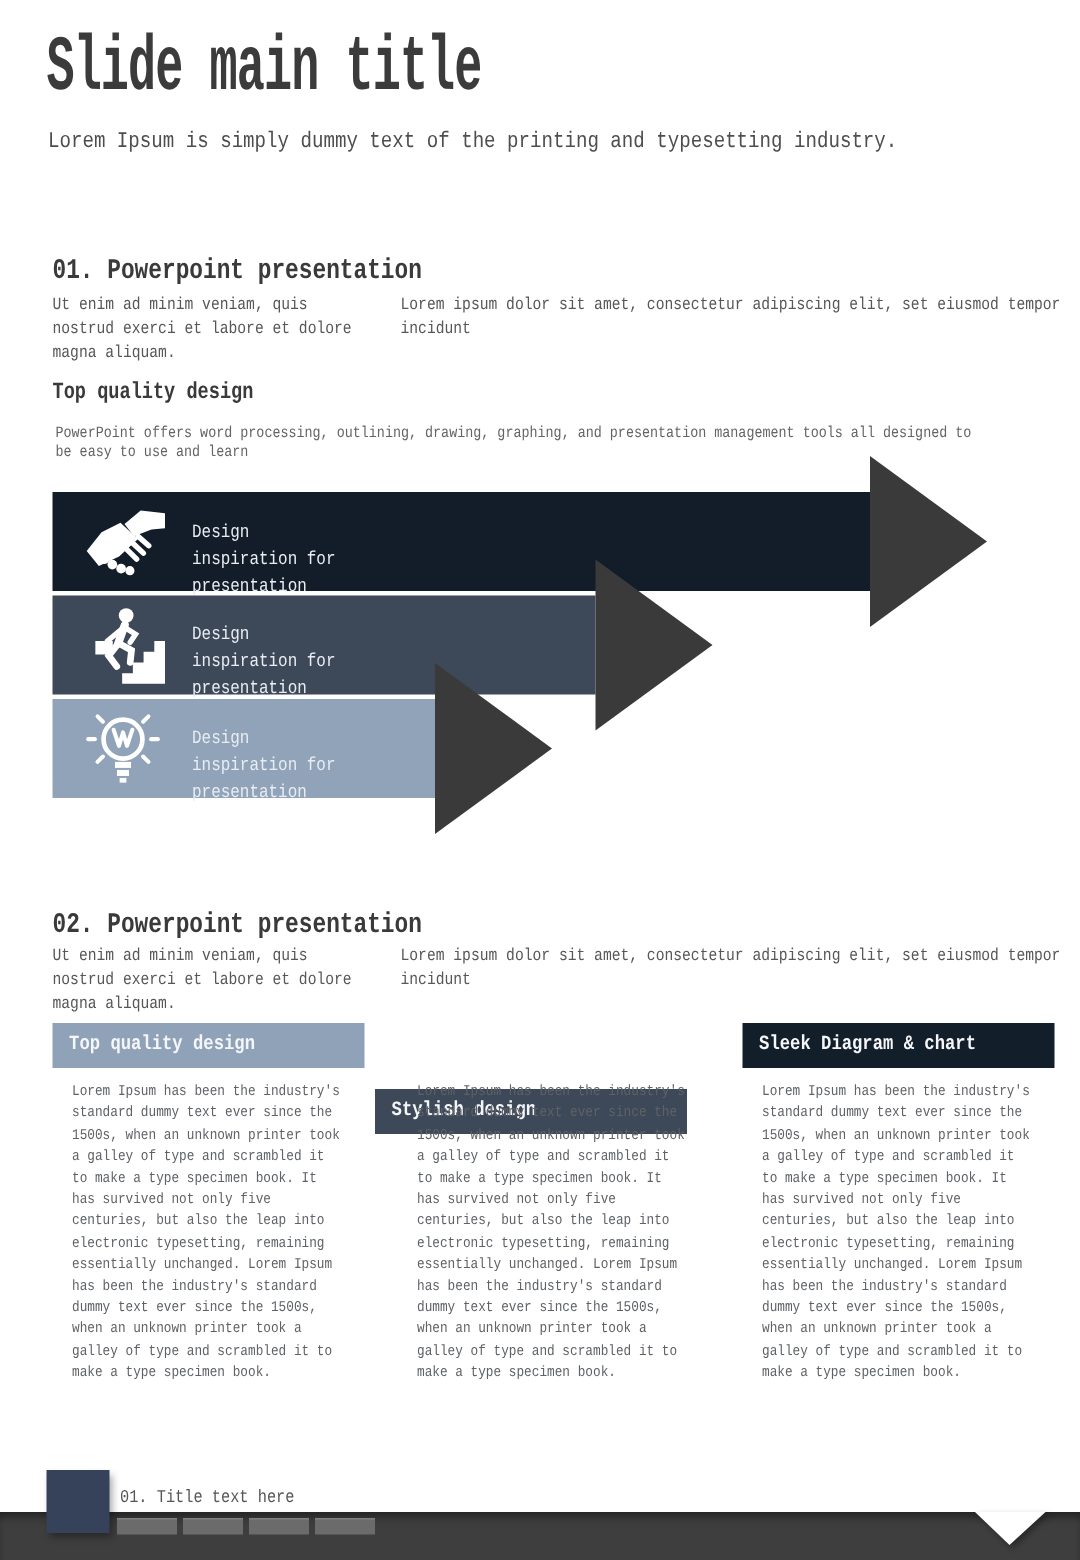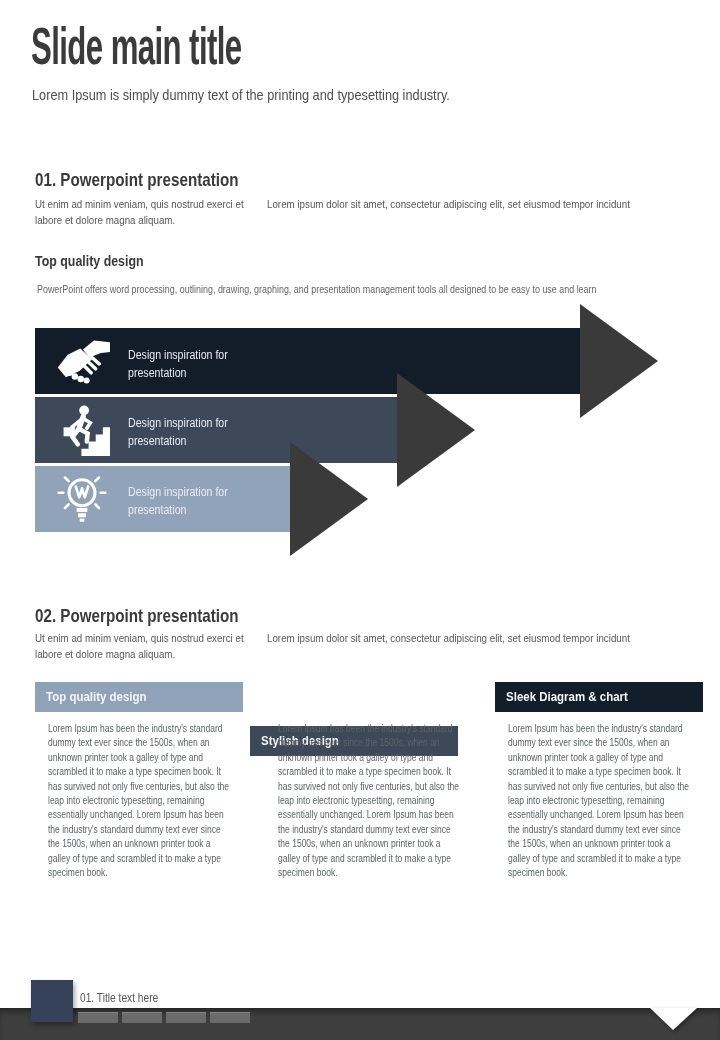--- a/index.html
+++ b/index.html
@@ -1,17 +1,17 @@
 <!DOCTYPE html>
 <html><head>
 <meta charset="utf-8">
 <style>
   html,body{margin:0;padding:0;background:#fff;}
   .page{position:relative;width:720px;height:1040px;background:#ffffff;overflow:hidden;
-        font-family:Liberation Sans, sans-serif;color:#3a3a3a;}
+        font-family:Liberation Mono, monospace;color:#3a3a3a;}
   .abs{position:absolute;}
   
   .cx{transform:scaleX(0.85);transform-origin:left top;}
   .cx80{transform:scaleX(0.80);transform-origin:left top;}
   .cx60{transform:scaleX(0.60);transform-origin:left top;}
 
   .page-title{left:31px;top:20px;font-size:52px;line-height:52px;font-weight:bold;
               letter-spacing:-1px;color:#3b3b3b;white-space:nowrap;}
   .page-subtitle{left:32px;top:86px;font-size:15px;color:#4e4e4e;white-space:nowrap;}
 

